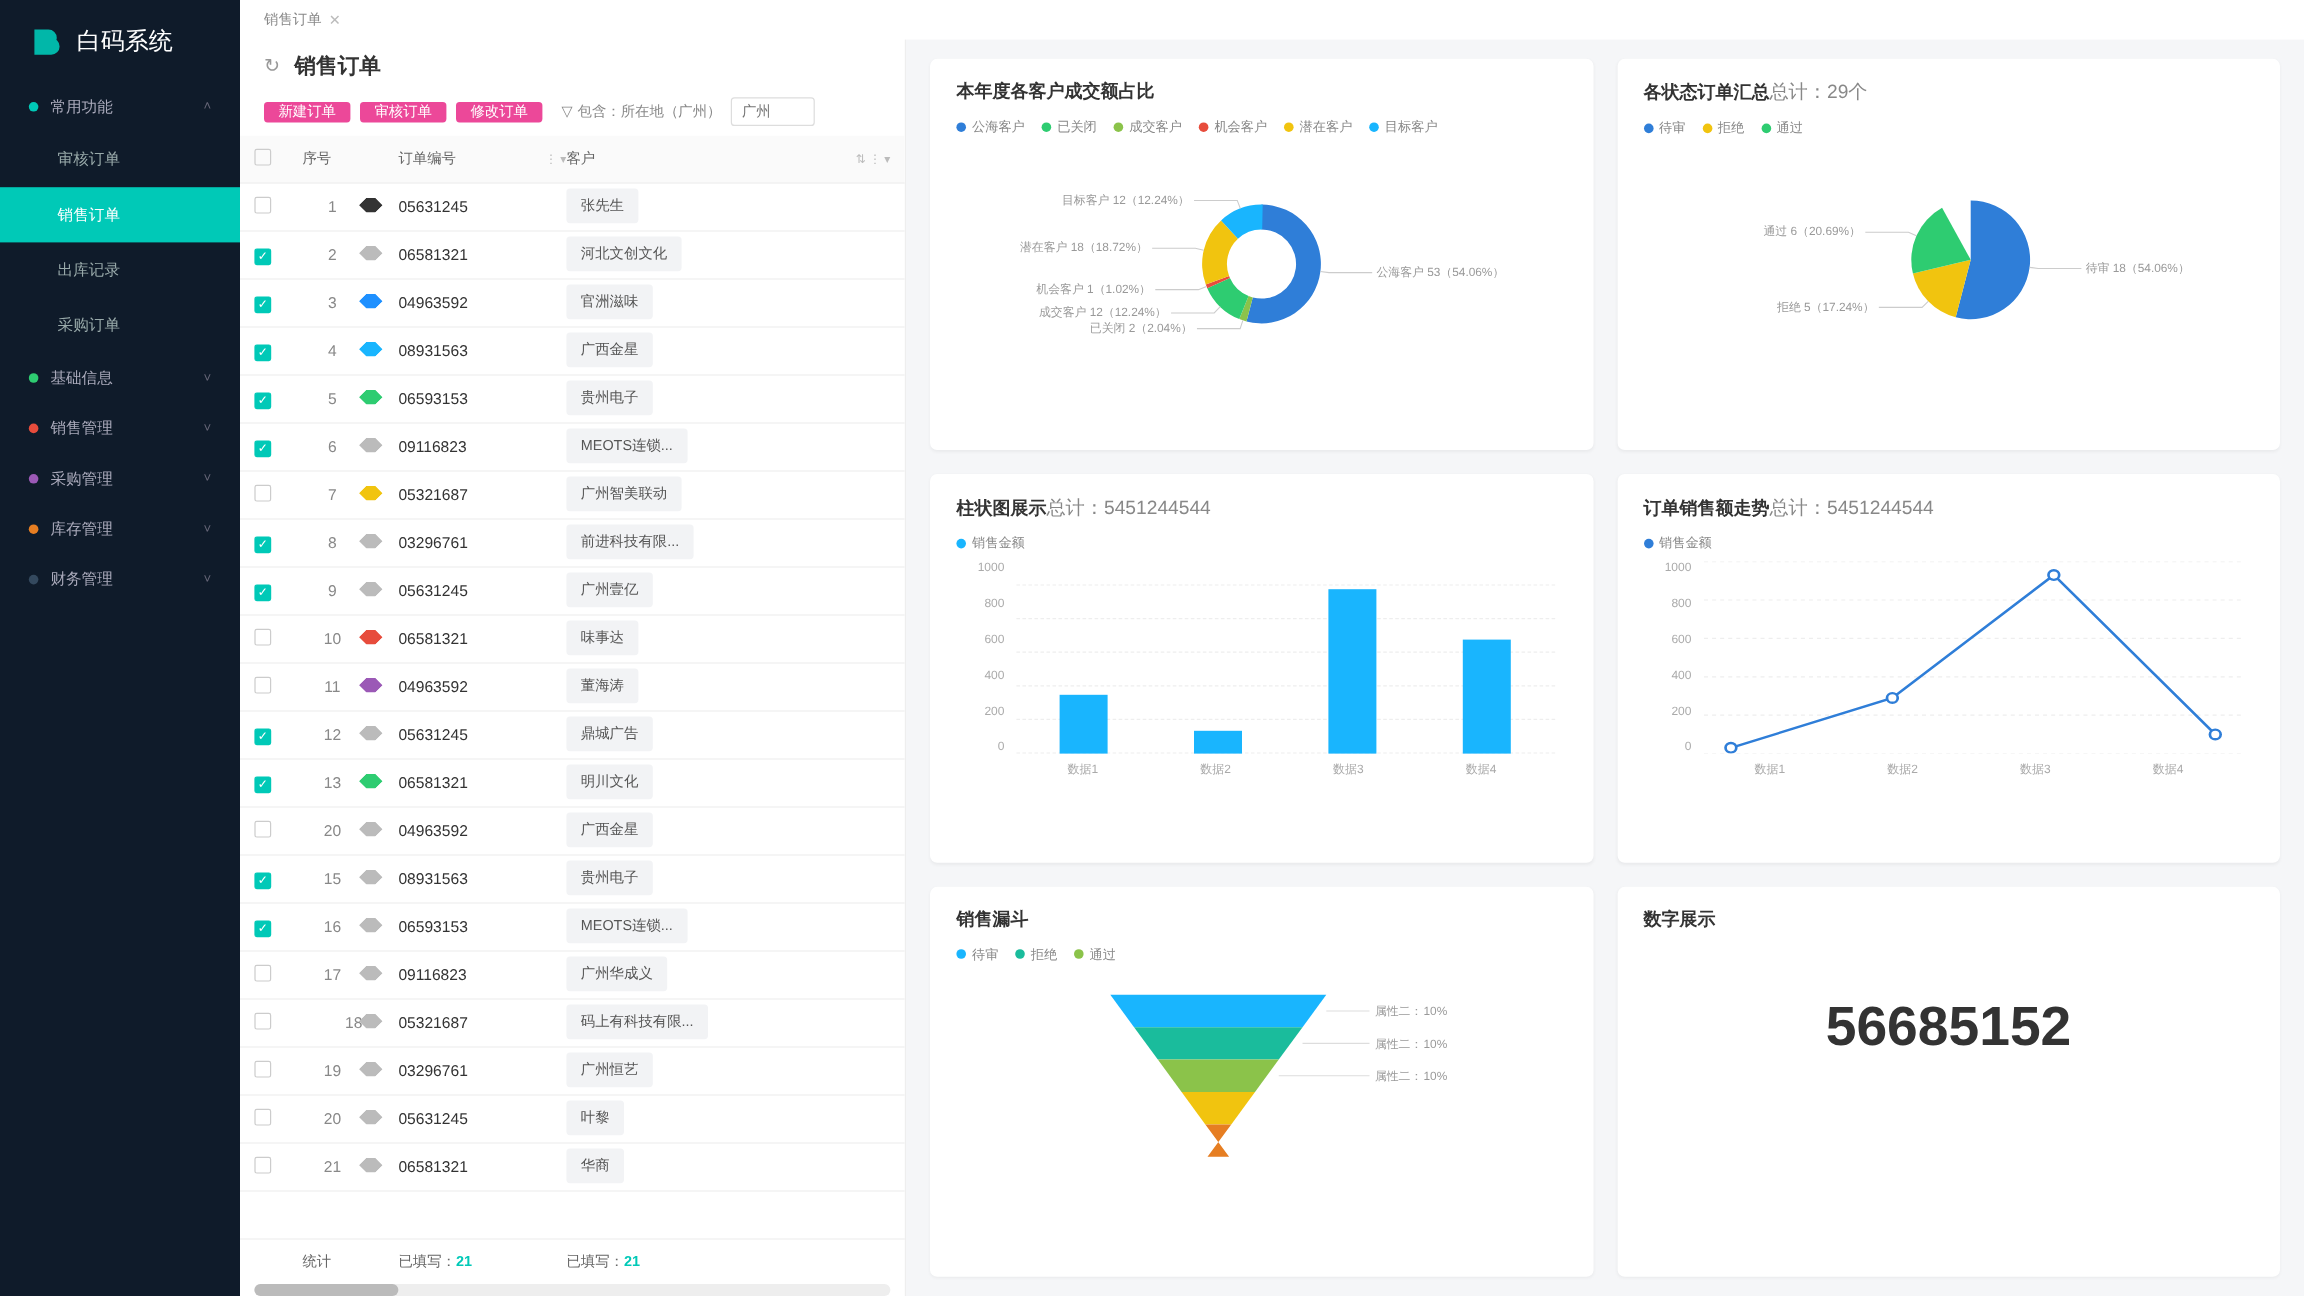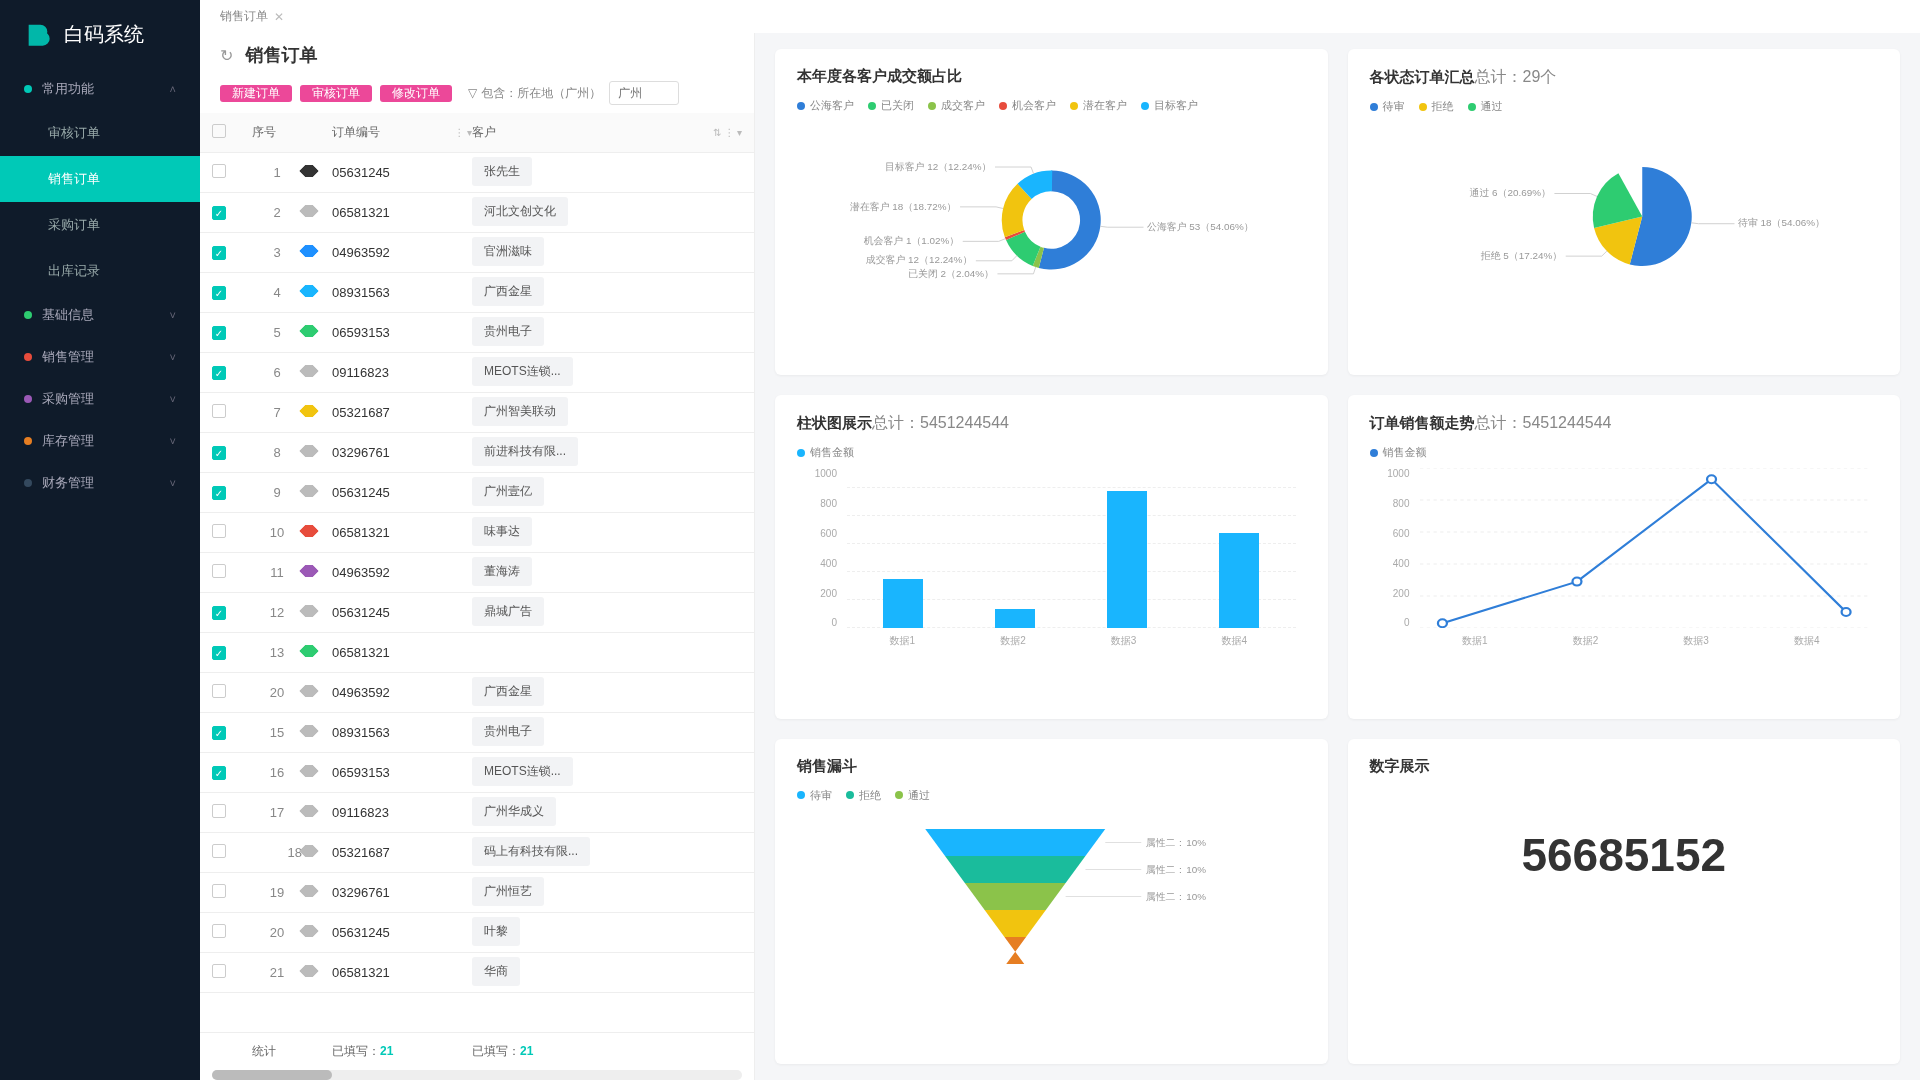--- a/index.html
+++ b/index.html
@@ -68,22 +68,22 @@
       <span>白码系统</span>
     </div>
     <div id="nav">
         <div class="nav-section">
           <span class="bullet" style="background:#00c9b7"></span>
           <span>常用功能</span>
           <span class="chev">˄</span>
         </div>
         <div class="nav-item">审核订单</div>
         <div class="nav-item active">销售订单</div>
+        <div class="nav-item">出库记录</div>
         <div class="nav-item">采购订单</div>
-        <div class="nav-item">出库记录</div>
         <div class="nav-section">
           <span class="bullet" style="background:#2ecc71"></span>
           <span>基础信息</span>
           <span class="chev">˅</span>
         </div>
         <div class="nav-section">
           <span class="bullet" style="background:#e74c3c"></span>
           <span>销售管理</span>
           <span class="chev">˅</span>
         </div>
@@ -254,20 +254,21 @@
     <span>05631245</span>
     <span><span class="cust-pill">鼎城广告</span></span>
               </div>
               <div class="trow">
     <span><span class="ck on">✓</span></span>
     <span style="text-align:center;color:#888">13</span>
     <span><svg class="tag-dot" viewBox="0 0 10 10">
                     <path d="M0 0h6l4 4v6H4L0 6z" fill="#2ecc71"></path>
                   </svg></span>
     <span>06581321</span>
+    <span><span class="cust-pill">明川文化</span></span>
               </div>
               <div class="trow">
     <span><span class="ck "></span></span>
     <span style="text-align:center;color:#888">20</span>
     <span><svg class="tag-dot" viewBox="0 0 10 10">
                     <path d="M0 0h6l4 4v6H4L0 6z" fill="#bbb"></path>
                   </svg></span>
     <span>04963592</span>
     <span><span class="cust-pill">广西金星</span></span>
               </div>

